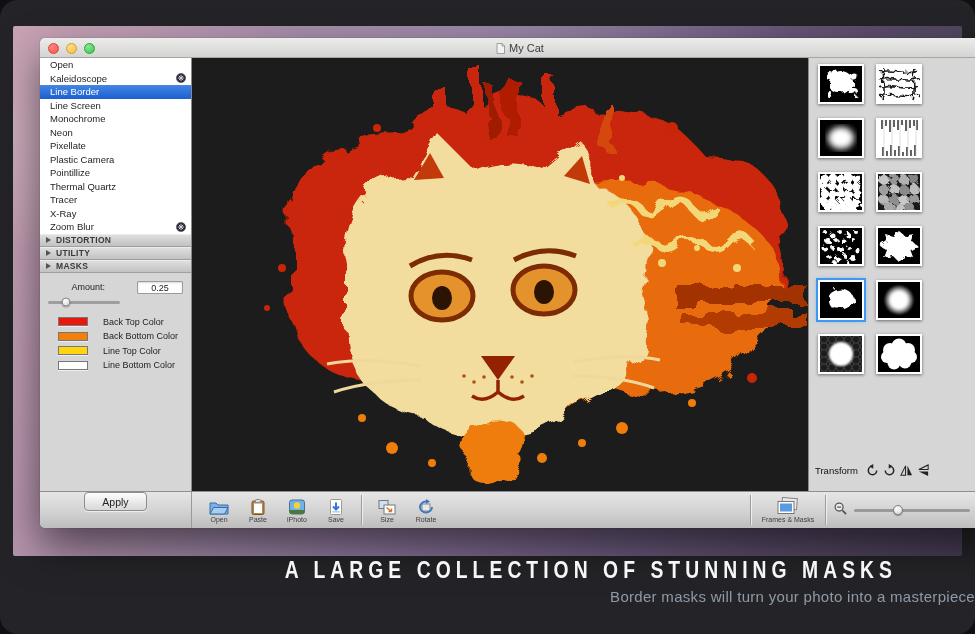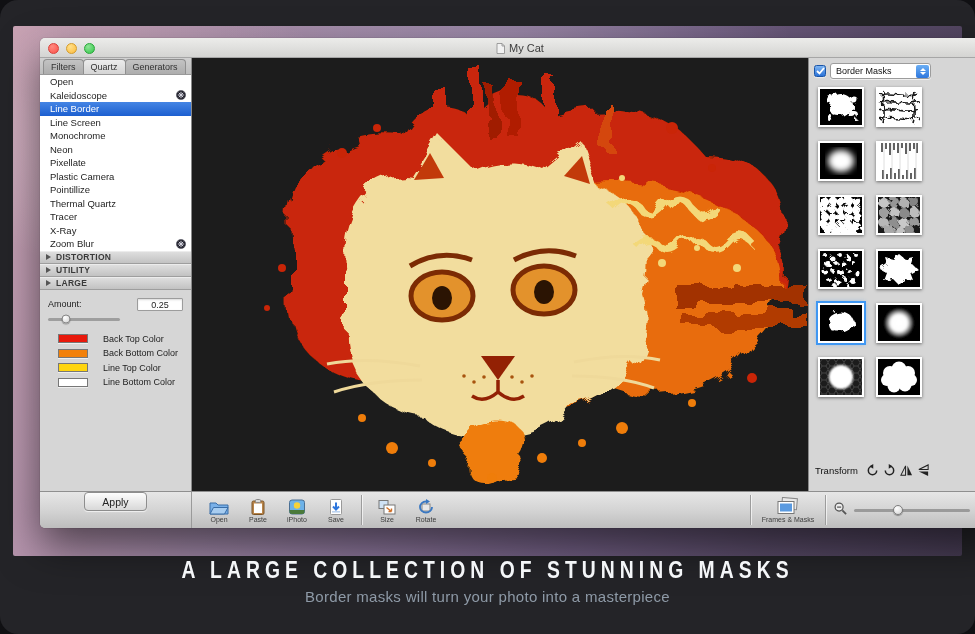--- a/index.html
+++ b/index.html
@@ -42,21 +42,21 @@
                 font-size:9.5px; color:#1d1d1d; }
   .filter-row.selected { background:linear-gradient(#4585e4,#1c5fd0); color:#fff; }
   .filter-badge { margin-left:auto; width:10px; height:10px; display:flex; }
   .section-header { height:13px; display:flex; align-items:center; gap:5px; padding-left:6px;
                     background:linear-gradient(#dedede,#c2c2c2);
                     border-top:1px solid #ececec; border-bottom:1px solid #9e9e9e;
                     font-size:8.5px; font-weight:bold; color:#3a3a3a; letter-spacing:.3px; }
   .disclosure { width:0; height:0; border-left:5px solid #555;
                 border-top:3.5px solid transparent; border-bottom:3.5px solid transparent; }
   .params { padding:8px 8px 0; font-size:9px; color:#222; }
-  .amount-row { display:flex; justify-content:space-between; align-items:center; }
+  .amount-row { display:flex; justify-content:flex-end; align-items:center;gap:32px; }
   .amount-value { width:46px; height:13px; background:#fff; border:1px solid #9c9c9c;
                   font-size:9px; text-align:center; line-height:12px; border-radius:1px;
                   box-shadow:inset 0 1px 2px rgba(0,0,0,.15); }
   .slider { margin-top:7px; width:72px; height:3px; background:#9e9e9e; border-radius:2px;
             position:relative; }
   .slider .knob { position:absolute; left:25%; top:50%; transform:translate(-50%,-50%);
                   width:9px; height:9px; border-radius:50%; border:1px solid #878787;
                   background:radial-gradient(circle at 35% 30%, #ffffff, #cfcfcf);
                   box-shadow:0 1px 1px rgba(0,0,0,.3); }
   .color-list { margin:13px 0 0 10px; display:flex; flex-direction:column; gap:4.5px; }
@@ -109,21 +109,21 @@
                 box-shadow:1px 0 0 rgba(255,255,255,.65); }
   .tb-spacer { flex:1; }
   .frames-item { width:62px; }
   .zoom-group { display:flex; align-items:center; gap:7px; padding:0 2px; }
   .zoom-slider { width:116px; height:3px; background:#9a9a9a; border-radius:2px; position:relative; }
   .zoom-slider .knob { position:absolute; left:38%; top:50%; transform:translate(-50%,-50%);
                        width:10px; height:10px; border-radius:50%; border:1px solid #7d7d7d;
                        background:radial-gradient(circle at 35% 30%, #ffffff, #d2d2d2);
                        box-shadow:0 1px 1px rgba(0,0,0,.35); }
   
-  .caption { position:absolute; left:0; right:0; top:557px; text-align:center; }
+  .caption { position:absolute; left:0; right:0; top:557px; text-align:right; }
   .caption h1 { font-size:23px; font-weight:bold; color:#f4f6f8; letter-spacing:6px;
                 transform:scaleX(.84); transform-origin:center; white-space:nowrap; }
   .caption p { margin-top:4px; font-size:15px; color:#8e9aa7; letter-spacing:.3px; }
 </style>
 </head>
 <body>
 
 <svg width="0" height="0" style="position:absolute" aria-hidden="true">
   <defs>
     <filter id="mr1" x="-30%" y="-30%" width="160%" height="160%">
@@ -170,25 +170,20 @@
               <path d="M1,0.5 H6 L8.5,3 V10.5 H1 Z" fill="#f2f2f2" stroke="#8a8a8a" stroke-width="0.8"></path>
               <path d="M6,0.5 V3 H8.5" fill="none" stroke="#8a8a8a" stroke-width="0.8"></path>
             </svg>
           <span>My Cat</span>
         </div>
       </div>
 
       <div class="content">
 
         <div class="left-panel">
-          <div class="tabs">
-            <div class="tab">Filters</div>
-            <div class="tab active">Quartz</div>
-            <div class="tab">Generators</div>
-          </div>
 
           <div class="filter-list">
             <div class="filter-row">
                 <span>Open</span>
               </div>
             <div class="filter-row">
                 <span>Kaleidoscope</span>
               <span class="filter-badge">
                   <svg viewBox="0 0 10 10" width="10" height="10">
                     <circle cx="5" cy="5" r="4.6" fill="#23232d"></circle>
@@ -252,21 +247,21 @@
           <div class="section-header">
               <span class="disclosure"></span>
               <span>DISTORTION</span>
             </div>
           <div class="section-header">
               <span class="disclosure"></span>
               <span>UTILITY</span>
             </div>
           <div class="section-header">
               <span class="disclosure"></span>
-              <span>LARGE</span>
+              <span>MASKS</span>
             </div>
 
           <div class="params">
             <div class="amount-row">
               <span>Amount:</span>
               <span class="amount-value">0.25</span>
             </div>
             <div class="slider">
                 <span class="knob"></span>
               </div>
@@ -358,34 +353,20 @@
                   <circle cx="292" cy="319" r="1.8"></circle>
                 <circle cx="320" cy="319" r="1.8"></circle>
                   <circle cx="330" cy="324" r="1.8"></circle>
                   <circle cx="340" cy="318" r="1.8"></circle>
               </g>
             </g>
           </svg>
         </div>
 
         <div class="right-panel">
-          <div class="masks-header">
-            <span class="checkbox">
-                <svg width="9" height="8" viewBox="0 0 9 8">
-                  <polyline points="1,4 3.5,6.5 8,1" fill="none" stroke="#fff" stroke-width="1.8"></polyline>
-                </svg>
-              </span>
-            <div class="dropdown">
-              <span>Border Masks</span>
-              <span class="dropdown-arrows">
-                  <span class="arr-up"></span>
-                  <span class="arr-dn"></span>
-                </span>
-            </div>
-          </div>
 
           <div class="mask-grid">
             <div class="mask-tile">
                 <svg viewBox="0 0 42 36" width="42" height="36">
                   <rect width="42" height="36" fill="#000"></rect>
                   <g fill="#fff" filter="url(#mr2)">
                     <circle cx="21" cy="17" r="12"></circle>
                     <circle cx="9" cy="9" r="4"></circle>
                     <circle cx="33" cy="10" r="3.5"></circle>
                     <circle cx="34" cy="26" r="4"></circle>

